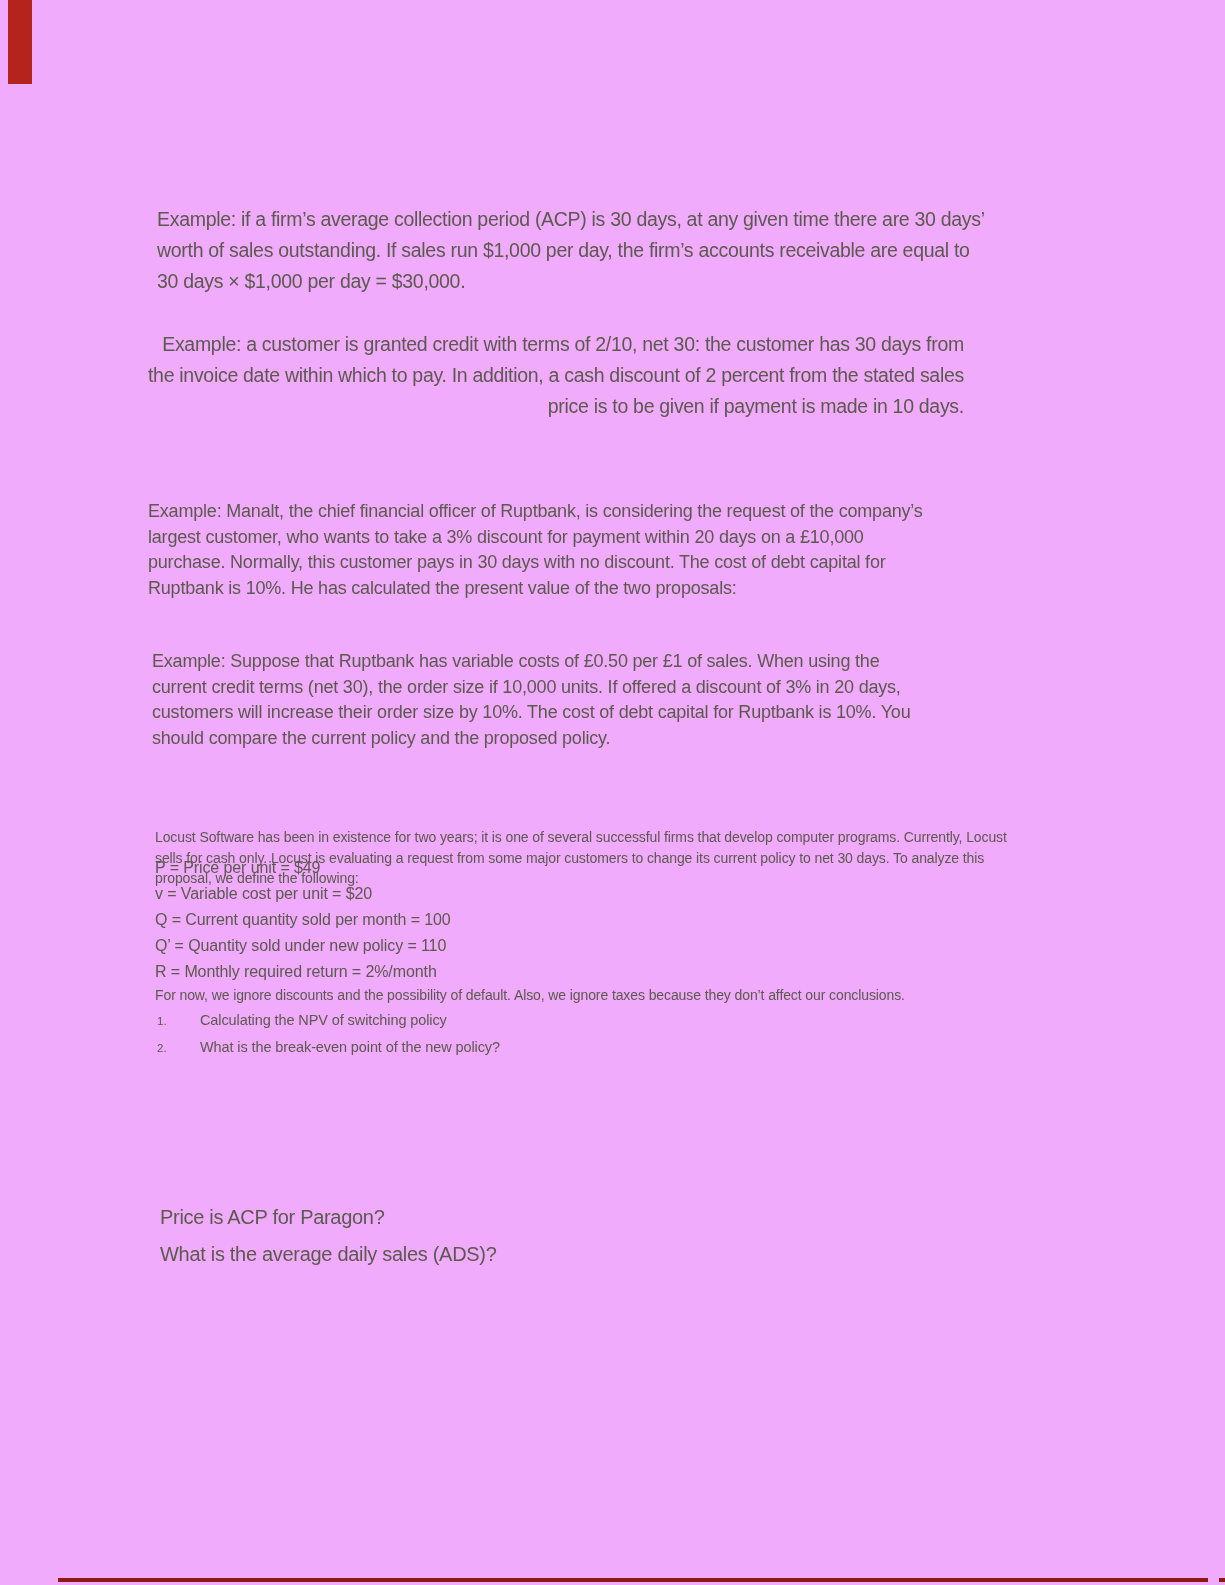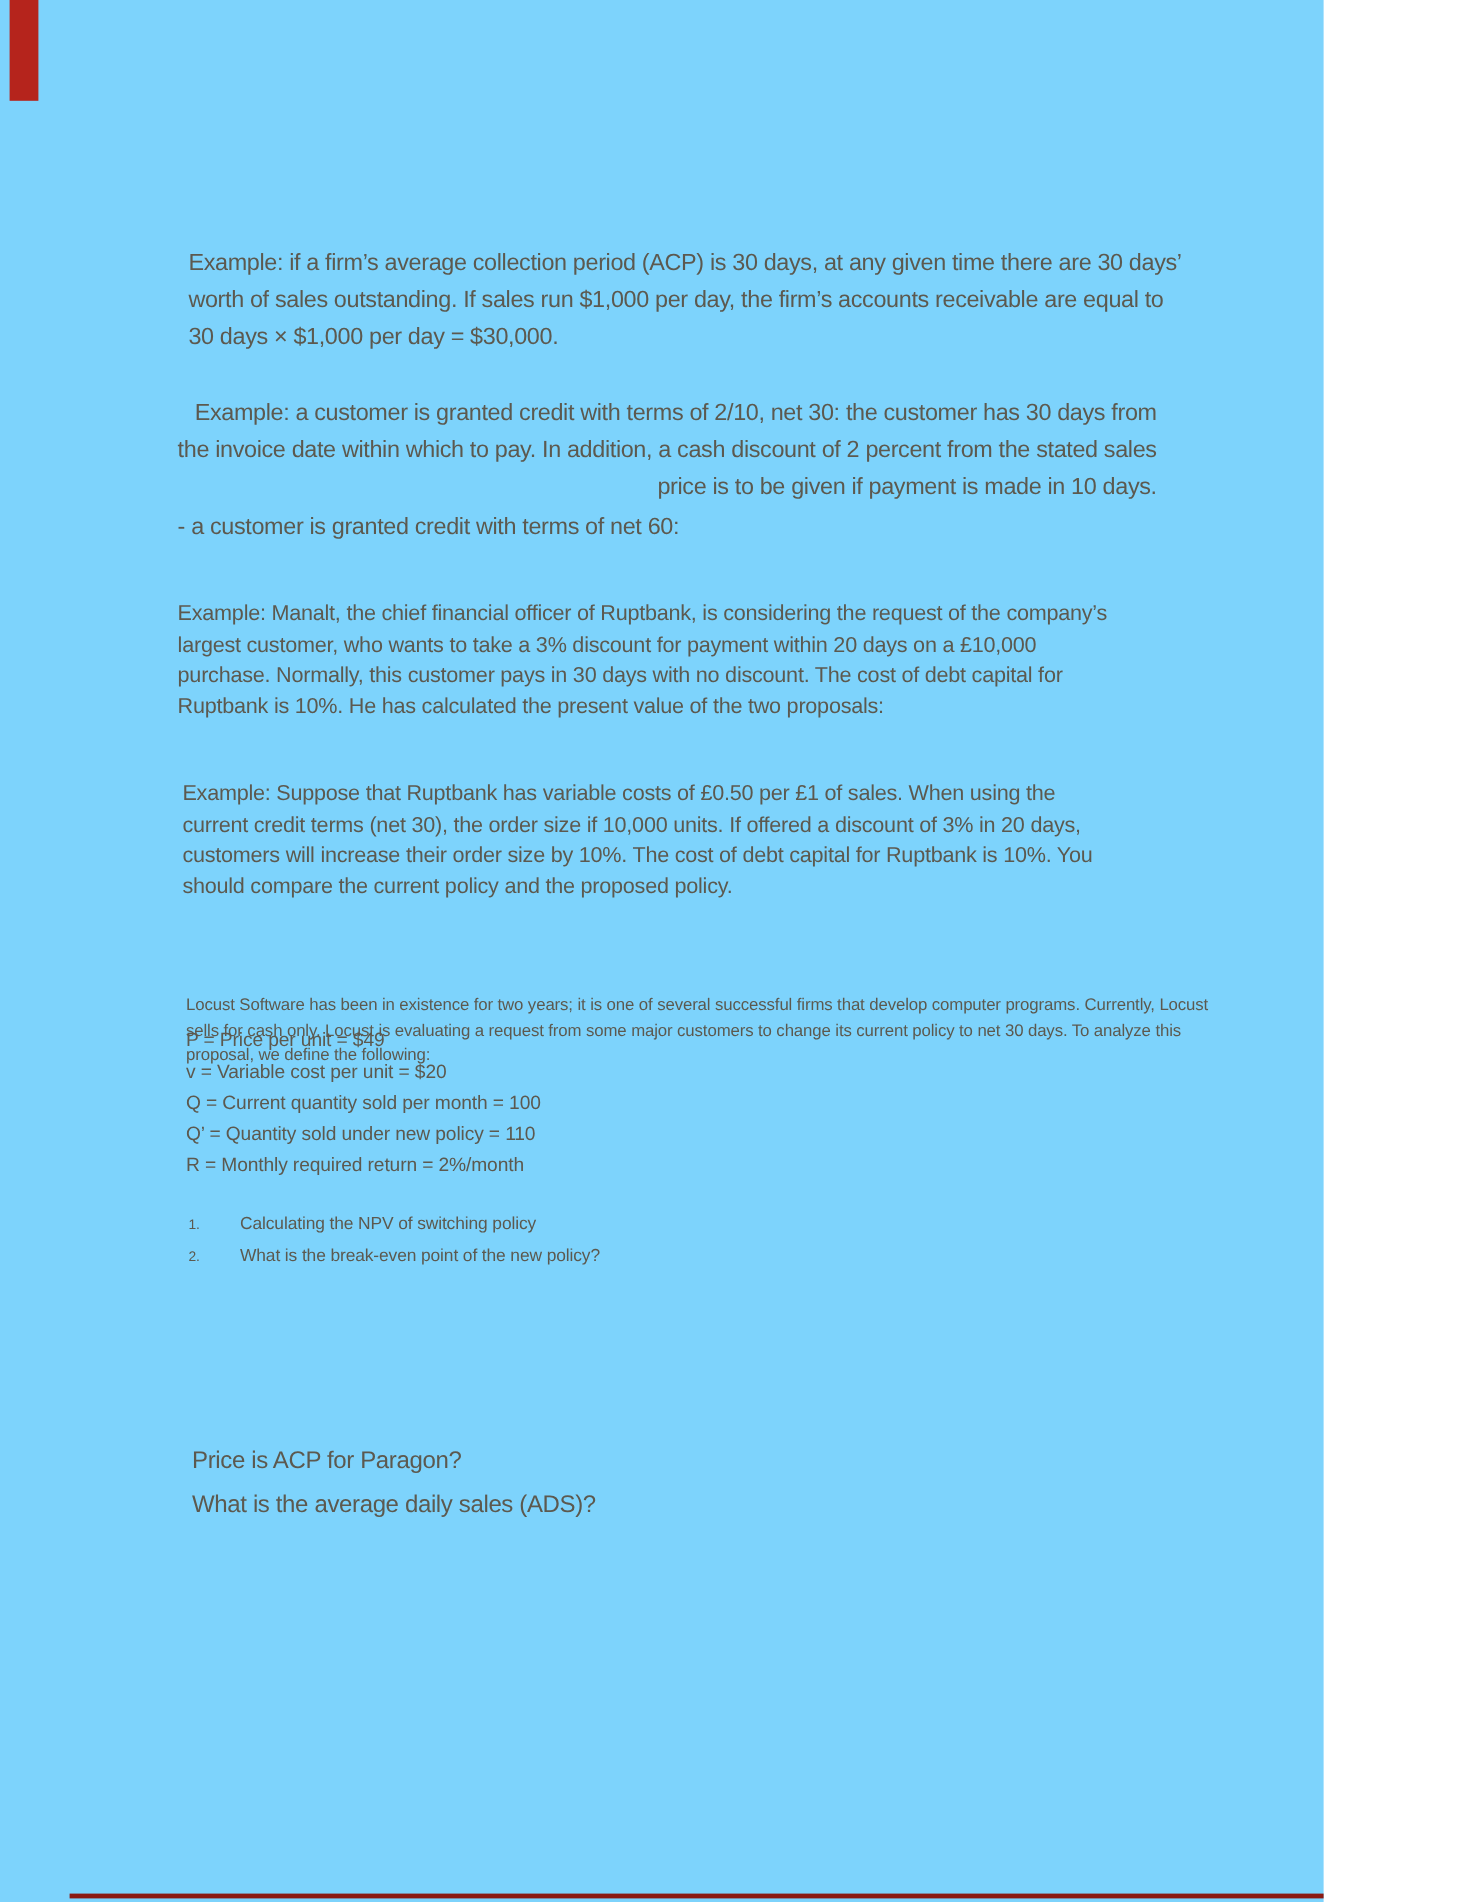--- a/index.html
+++ b/index.html
@@ -2,23 +2,23 @@
 <html><head>
 <meta charset="utf-8">
 <style>
   html, body {
     margin: 0;
     padding: 0;
     background: #ffffff;
   }
   .page {
     position: relative;
-    width: 1103px;
+    width: 1225px;
     height: 1585px;
-    background: #7dd3fc;
+    background: #f0abfc;
     overflow: hidden;
     font-family: "Liberation Sans", sans-serif;
     color: #5c594f;
   }
   .para {
     position: absolute;
     white-space: pre;
     margin: 0;
   }
   
@@ -120,21 +120,20 @@
   <div class="accent-topleft"></div>
 
   <p class="para p-large b1">Example: if a firm’s average collection period (ACP) is 30 days, at any given time there are 30 days’
 worth of sales outstanding. If sales run $1,000 per day, the firm’s accounts receivable are equal to
 30 days × $1,000 per day = $30,000.</p>
 
   <p class="para p-large b2">Example: a customer is granted credit with terms of 2/10, net 30: the customer has 30 days from
 the invoice date within which to pay. In addition, a cash discount of 2 percent from the stated sales
 price is to be given if payment is made in 10 days.</p>
 
-  <p class="para p-large dash-note">- a customer is granted credit with terms of net 60:</p>
 
   <p class="para p-med b3">Example: Manalt, the chief financial officer of Ruptbank, is considering the request of the company’s
 largest customer, who wants to take a 3% discount for payment within 20 days on a £10,000
 purchase. Normally, this customer pays in 30 days with no discount. The cost of debt capital for
 Ruptbank is 10%. He has calculated the present value of the two proposals:</p>
 
   <p class="para p-med b4">Example: Suppose that Ruptbank has variable costs of £0.50 per £1 of sales. When using the
 current credit terms (net 30), the order size if 10,000 units. If offered a discount of 3% in 20 days,
 customers will increase their order size by 10%. The cost of debt capital for Ruptbank is 10%. You
 should compare the current policy and the proposed policy.</p>
@@ -142,20 +141,21 @@
   <p class="para p-small locust-intro">Locust Software has been in existence for two years; it is one of several successful firms that develop computer programs. Currently, Locust
 sells for cash only. Locust is evaluating a request from some major customers to change its current policy to net 30 days. To analyze this
 proposal, we define the following:</p>
 
   <p class="para defs">P = Price per unit = $49
 v = Variable cost per unit = $20
 Q = Current quantity sold per month = 100
 Q’ = Quantity sold under new policy = 110
 R = Monthly required return = 2%/month</p>
 
+  <p class="para p-small locust-note">For now, we ignore discounts and the possibility of default. Also, we ignore taxes because they don’t affect our conclusions.</p>
 
   <div class="list-row lr1">
     <span class="marker">1.</span><span class="item-text">Calculating the NPV of switching policy</span>
   </div>
 
   <div class="list-row lr2">
     <span class="marker">2.</span><span class="item-text">What is the break-even point of the new policy?</span>
   </div>
 
 

